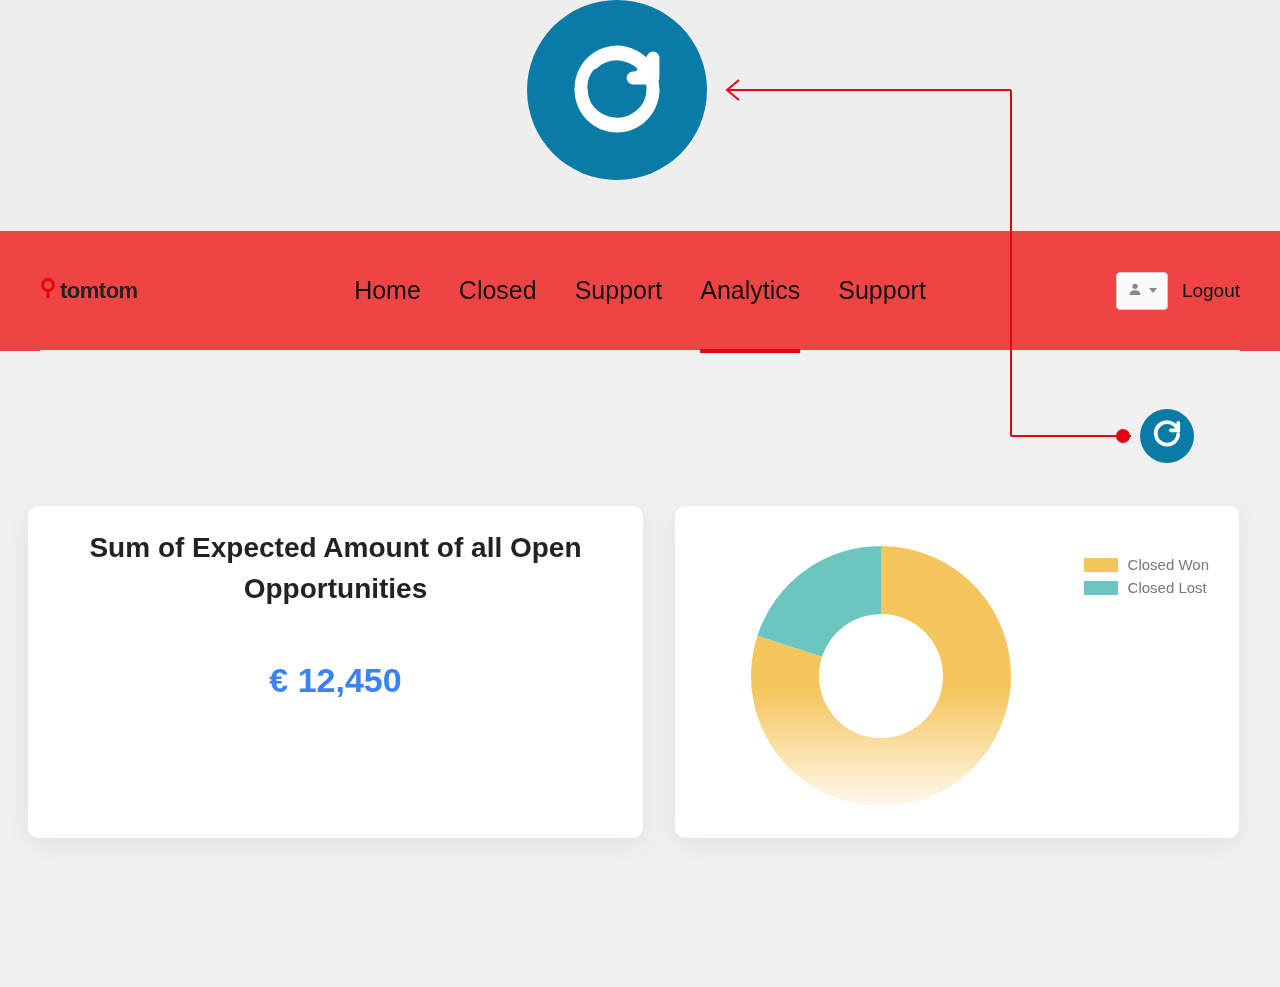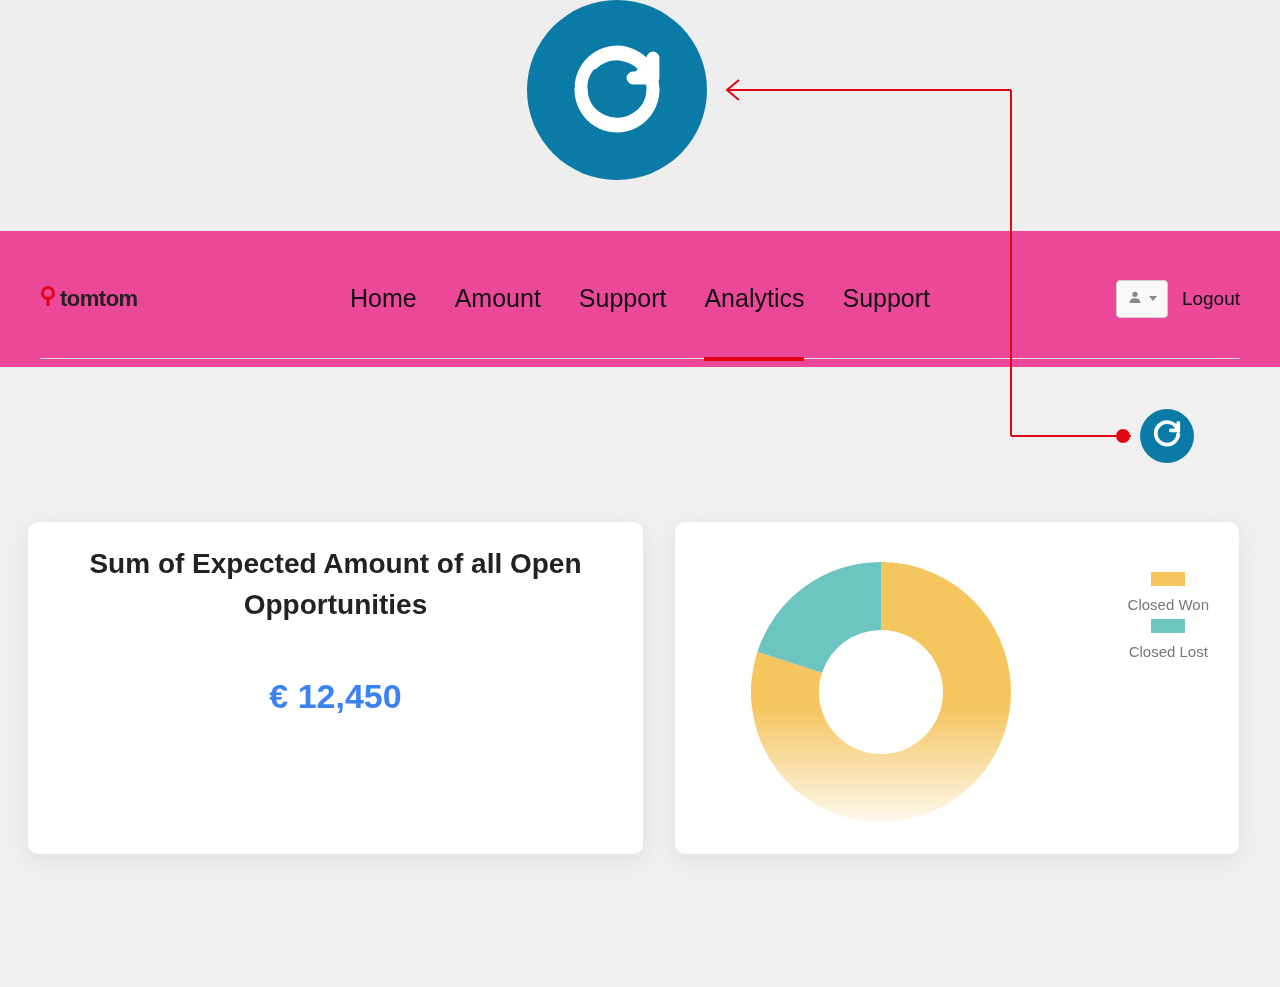--- a/index.html
+++ b/index.html
@@ -32,22 +32,22 @@
       justify-content: center;
     }
 
     .big-refresh-circle svg {
       width: 96px;
       height: 96px;
     }
 
     .nav-bar {
       width: 100%;
-      background: #ec4899;
-      padding: 8px 40px;
+      background: #ef4444;
+      padding: 0 40px;
     }
 
     .nav-inner {
       display: flex;
       align-items: center;
       height: 120px;
       border-bottom: 1px solid #e5e5e5;
       position: relative;
     }
 
@@ -206,21 +206,20 @@
       margin-top: 12px;
       font-size: 15px;
       color: #777;
     }
 
     .legend-row {
       display: flex;
       align-items: center;
       gap: 10px;
       margin-bottom: 6px;
-      flex-direction: column;
     }
 
     .legend-swatch {
       width: 34px;
       height: 14px;
     }
   </style>
 </head>
 <body>
 
@@ -255,21 +254,21 @@
         <svg width="16" height="20" viewBox="0 0 16 20">
           <circle cx="8" cy="7" r="5.5" fill="none" stroke="#e20613" stroke-width="3"></circle>
           <line x1="8" y1="12" x2="8" y2="19" stroke="#e20613" stroke-width="3" stroke-linecap="round"></line>
         </svg>
       </span>
       <span>tomtom</span>
     </div>
 
     <div class="nav-menu">
       <div class="nav-item"><span>Home</span></div>
-      <div class="nav-item"><span>Amount</span></div>
+      <div class="nav-item"><span>Closed</span></div>
       <div class="nav-item"><span>Support</span></div>
       <div class="nav-item active"><span>Analytics</span></div>
       <div class="nav-item"><span>Support</span></div>
     </div>
 
     <div class="nav-right">
       <div class="user-dropdown">
         <span>
           <svg viewBox="0 0 24 24" fill="#888">
               <circle cx="12" cy="8" r="4"></circle>

